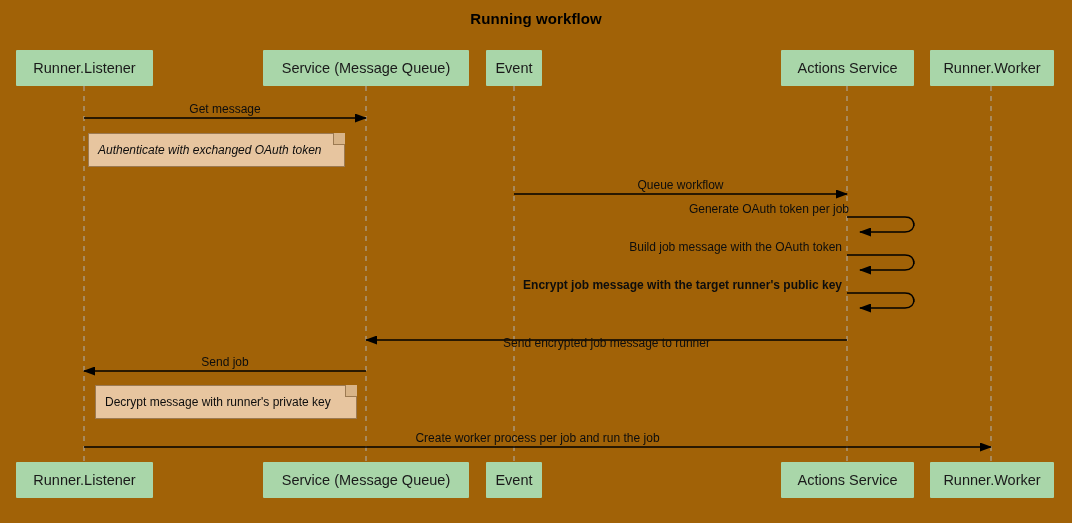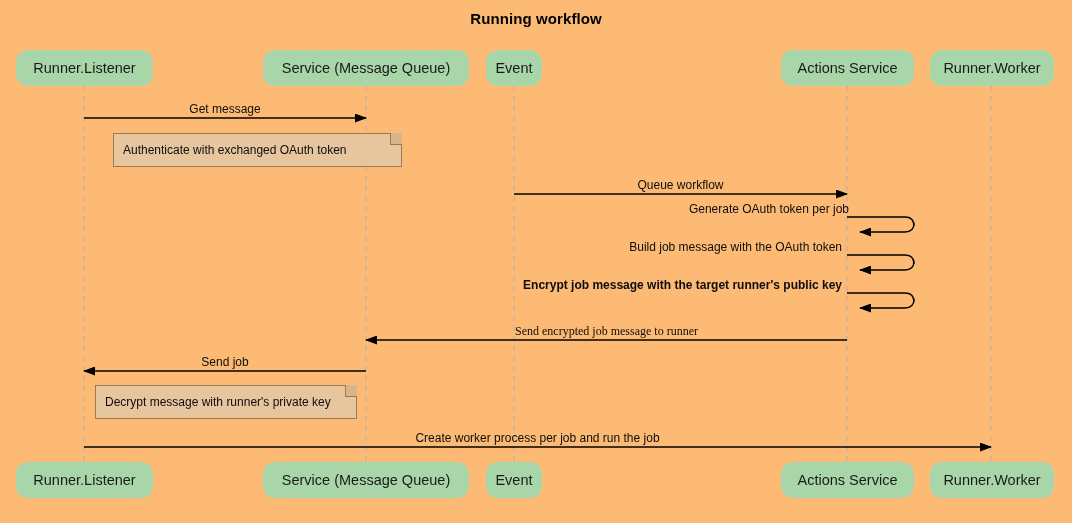--- a/index.html
+++ b/index.html
@@ -8,21 +8,21 @@
     background: #ffffff;
   }
   body {
     font-family: "Liberation Sans", sans-serif;
     color: #000000;
   }
   #diagram-root {
     position: relative;
     width: 1072px;
     height: 523px;
-    background: #fdba74;
+    background: #a16207;
     overflow: hidden;
   }
   #diagram-title {
     position: absolute;
     left: 0;
     top: 10px;
     width: 1072px;
     text-align: center;
     font-size: 15px;
     font-weight: bold;
@@ -32,21 +32,21 @@
   .svg-layer {
     position: absolute;
     left: 0;
     top: 0;
     width: 1072px;
     height: 523px;
   }
   .participant-box {
     position: absolute;
     background: #a9d6a9;
-    border-radius: 12px;
+    border-radius: 1px;
     height: 36px;
     display: flex;
     align-items: center;
     justify-content: center;
     font-size: 14.5px;
     color: #1a1a1a;
     box-sizing: border-box;
     white-space: nowrap;
   }
   .msg-label {
@@ -153,26 +153,26 @@
       <div class="participant-box" style="left: 930px; width: 124px; top: 462px; background: rgb(169, 214, 169);">
         <span>Runner.Worker</span>
       </div>
     </div>
   <div id="labels-layer">
       <div class="msg-label" style="left: 225px; top: 102px;">Get message</div>
       <div class="msg-label" style="left: 680.5px; top: 178px;">Queue workflow</div>
       <div class="msg-label right-anchor" style="left: 842px; top: 202px; margin-left: 7px;">Generate OAuth token per job</div>
       <div class="msg-label right-anchor" style="left: 842px; top: 240px;">Build job message with the OAuth token</div>
       <div class="msg-label right-anchor" style="left: 842px; top: 278px; font-weight: bold;">Encrypt job message with the target runner's public key</div>
-      <div class="msg-label" style="left: 606.5px; top: 324px; font-family: Liberation Serif, serif;">Send encrypted job message to runner</div>
+      <div class="msg-label" style="left: 606.5px; top: 336px;">Send encrypted job message to runner</div>
       <div class="msg-label" style="left: 225px; top: 355px;">Send job</div>
       <div class="msg-label" style="left: 537.5px; top: 431px;">Create worker process per job and run the job</div>
     </div>
   <div id="notes-layer">
-      <div class="note-box" style="left: 113px; top: 133px; width: 289px; background: rgb(231, 197, 159); border-color: rgb(156, 122, 82);">
+      <div class="note-box" style="left: 88px; top: 133px; width: 257px; background: rgb(231, 197, 159); border-color: rgb(156, 122, 82); font-style: italic;">
         <span>Authenticate with exchanged OAuth token</span>
         <span class="note-fold"></span>
       </div>
       <div class="note-box" style="left: 95px; top: 385px; width: 262px; background: rgb(231, 197, 159); border-color: rgb(156, 122, 82);">
         <span>Decrypt message with runner's private key</span>
         <span class="note-fold"></span>
       </div>
     </div>
 
 </div>

